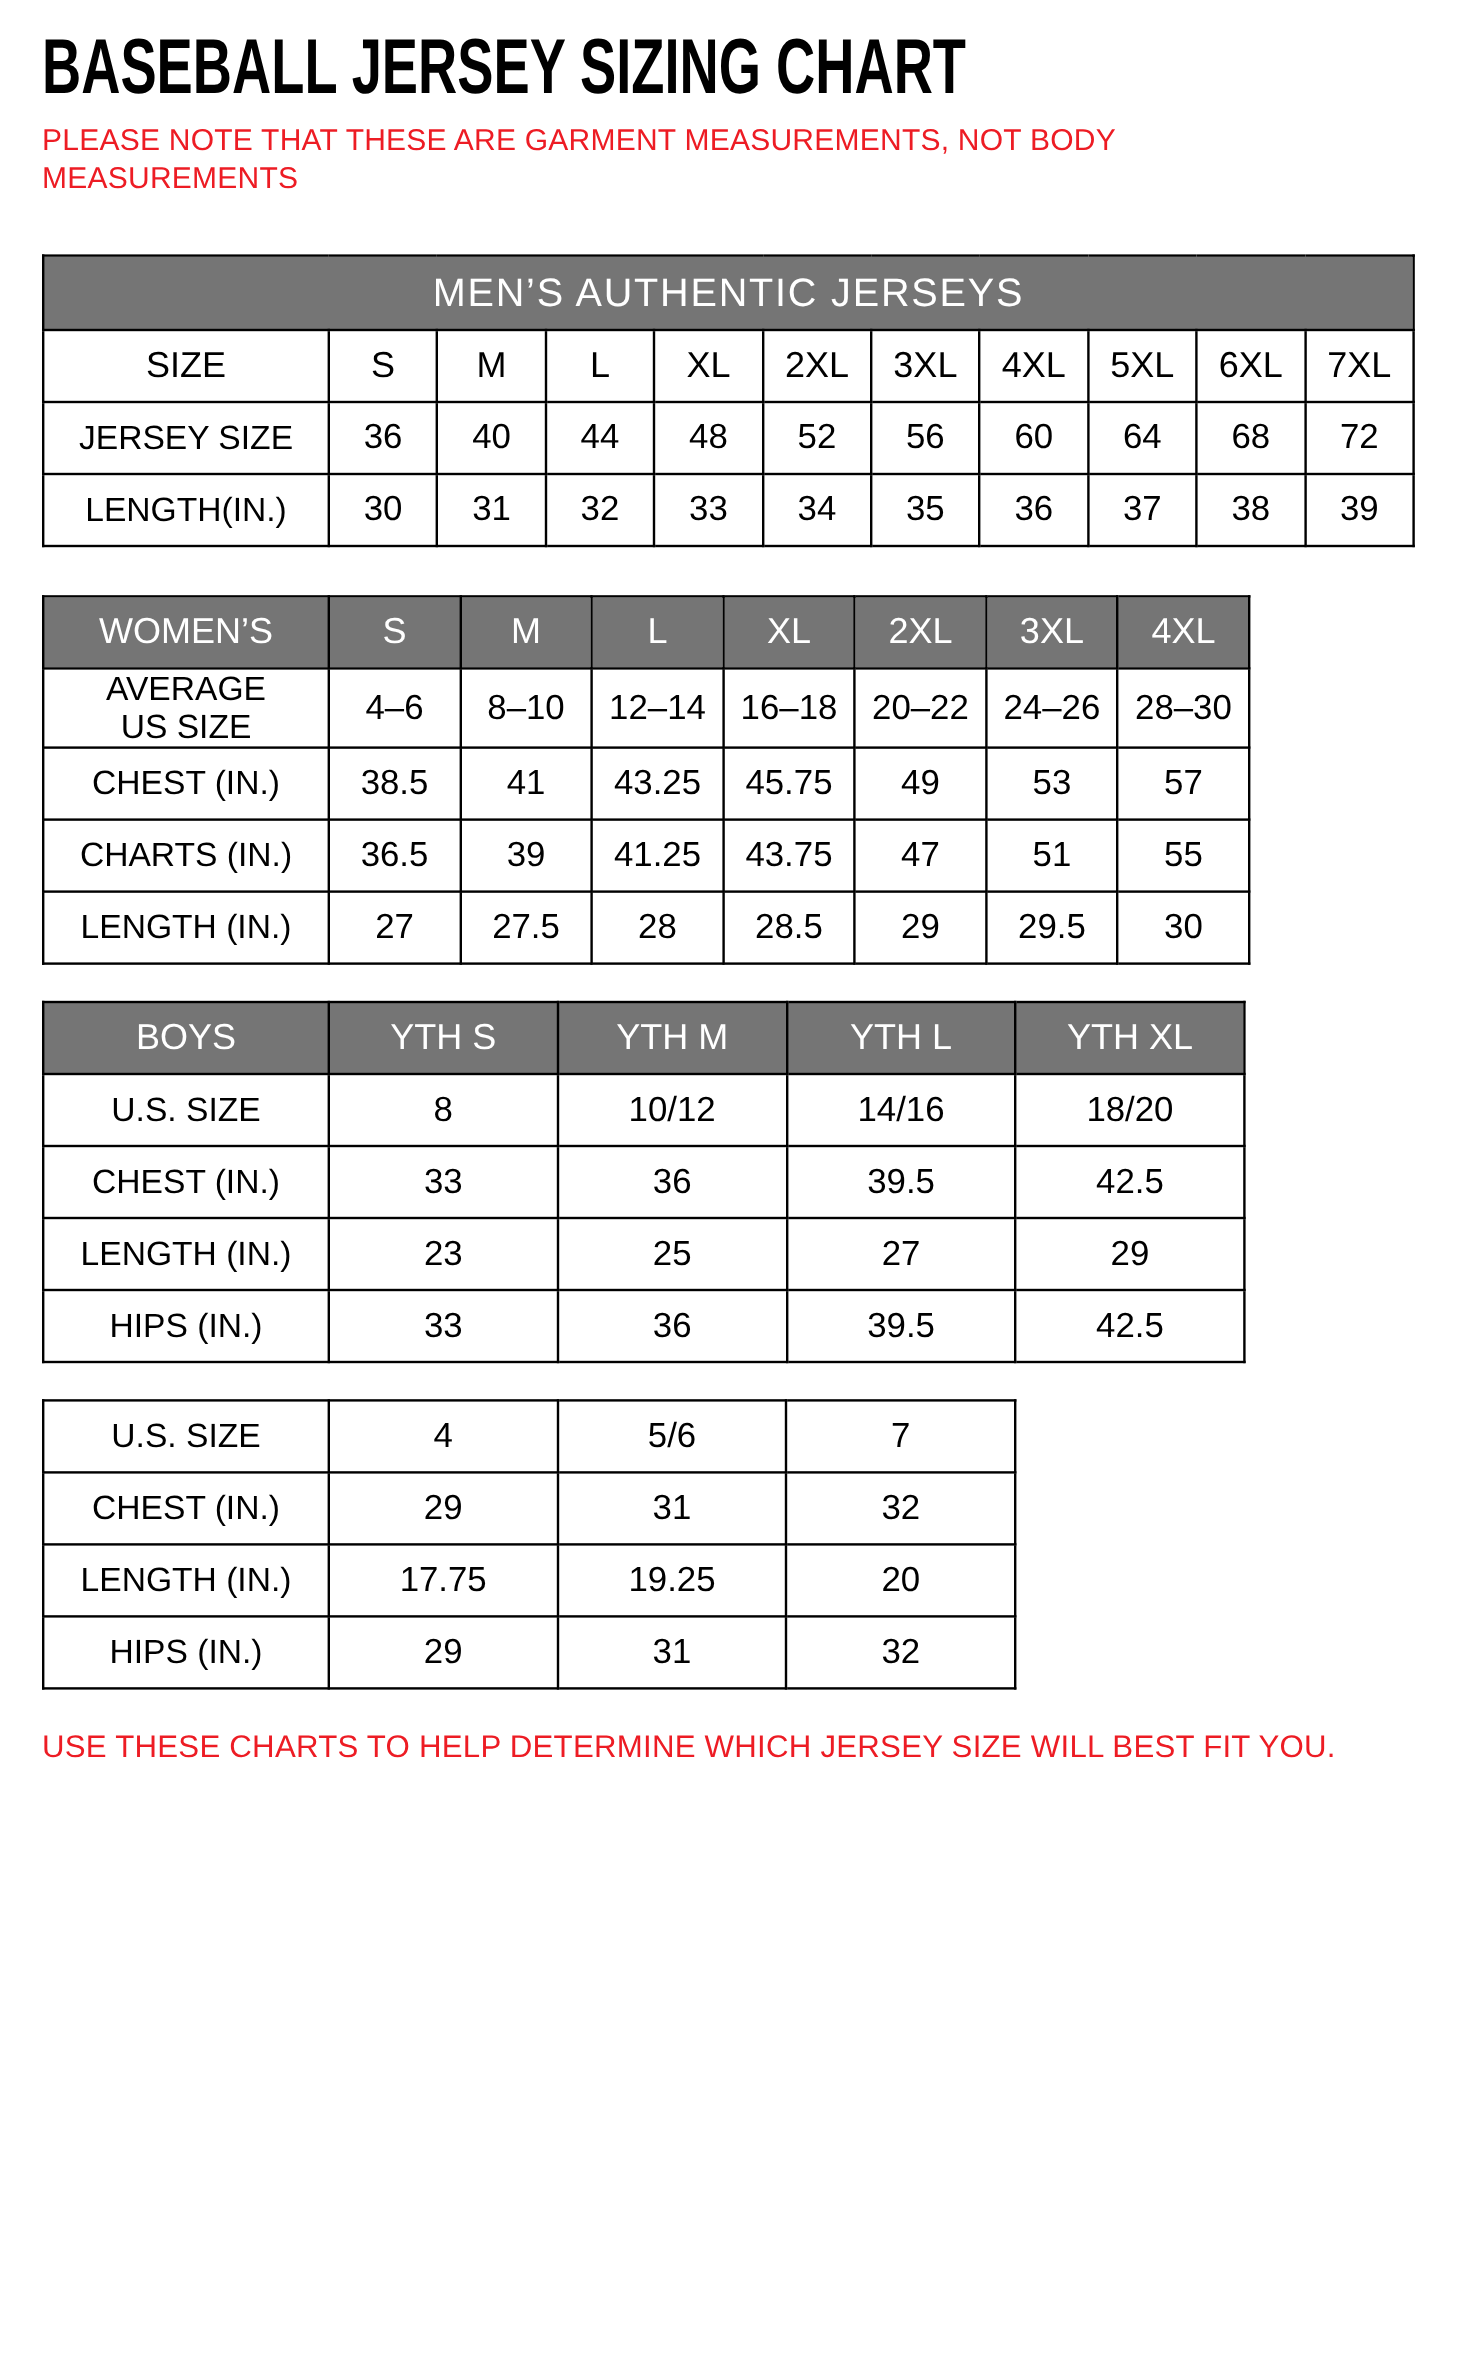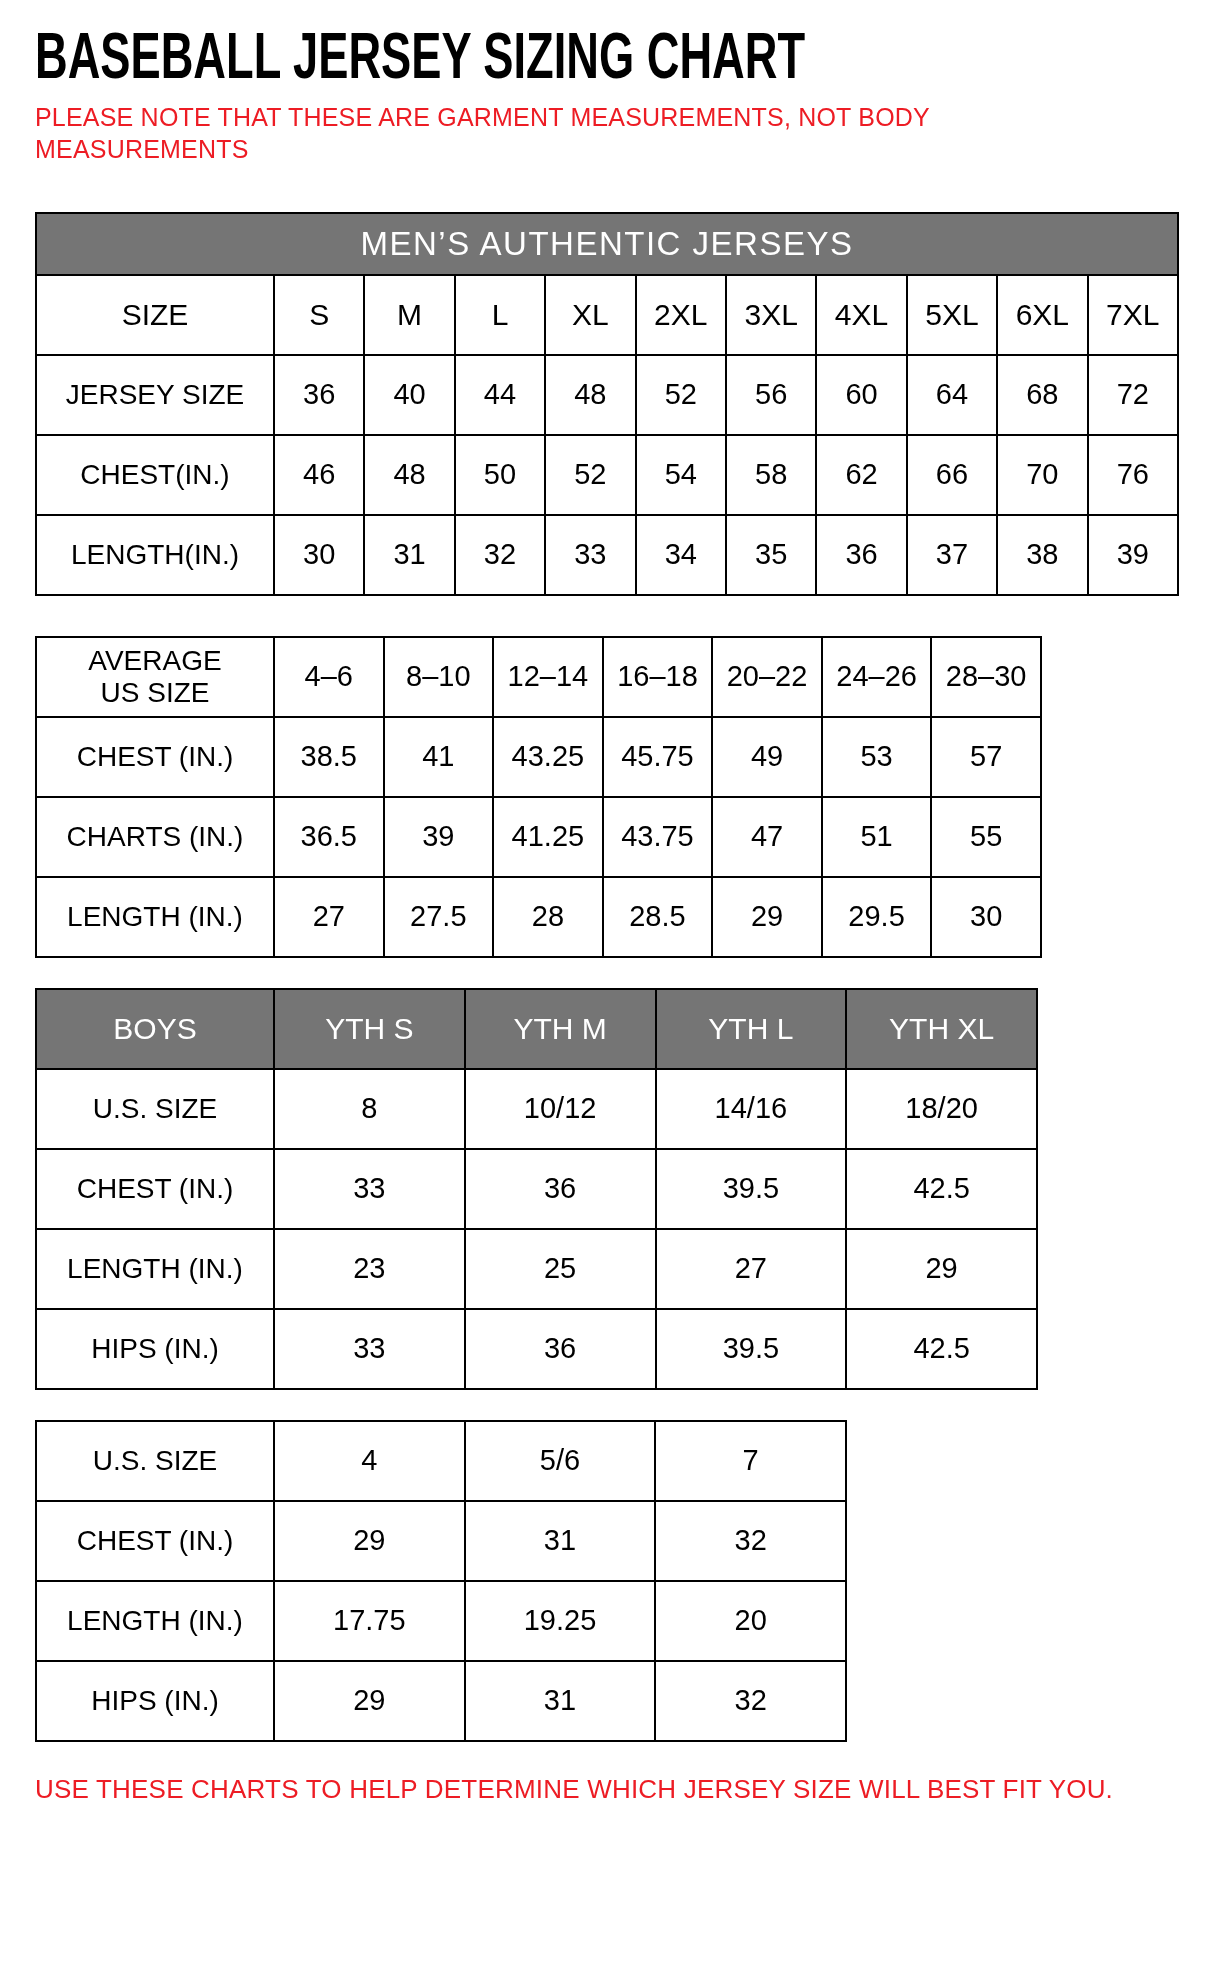--- a/index.html
+++ b/index.html
@@ -38,21 +38,21 @@
     empty-cells: show;
   }
   .size-table th, .size-table td {
     border: 2px solid #000;
     text-align: center;
     vertical-align: middle;
     font-weight: normal;
     padding: 0 2px;
     overflow: hidden;
   }
-  .size-table tr { height: 80px; }
+  .size-table tr { height: 60px; }
   .size-table tr.banner-row { height: 62px; }
   .size-table .banner-cell {
     background: var(--header-gray, #757575);
     color: #fff;
     font-size: 33px;
     letter-spacing: 1.5px;
   }
   .size-table tr.header-row th { font-size: 30px; }
   .size-table tr.header-row.gray th {
     background: var(--header-gray, #757575);
@@ -125,33 +125,20 @@
           <td>44</td>
           <td>48</td>
           <td>52</td>
           <td>56</td>
           <td>60</td>
           <td>64</td>
           <td>68</td>
           <td>72</td>
         </tr>
         <tr>
-          <td class="label-cell">CHEST(IN.)</td>
-          <td>46</td>
-          <td>48</td>
-          <td>50</td>
-          <td>52</td>
-          <td>54</td>
-          <td>58</td>
-          <td>62</td>
-          <td>66</td>
-          <td>70</td>
-          <td>76</td>
-        </tr>
-        <tr>
           <td class="label-cell">LENGTH(IN.)</td>
           <td>30</td>
           <td>31</td>
           <td>32</td>
           <td>33</td>
           <td>34</td>
           <td>35</td>
           <td>36</td>
           <td>37</td>
           <td>38</td>
@@ -164,20 +151,30 @@
         <col class="label-col">
         <col>
         <col>
         <col>
         <col>
         <col>
         <col>
         <col>
       </colgroup>
       <tbody>
+        <tr class="header-row gray">
+          <th class="label-cell">WOMEN’S</th>
+          <th>S</th>
+          <th>M</th>
+          <th>L</th>
+          <th>XL</th>
+          <th>2XL</th>
+          <th>3XL</th>
+          <th>4XL</th>
+        </tr>
         <tr>
           <td class="label-cell">AVERAGE
 US SIZE</td>
           <td>4–6</td>
           <td>8–10</td>
           <td>12–14</td>
           <td>16–18</td>
           <td>20–22</td>
           <td>24–26</td>
           <td>28–30</td>

